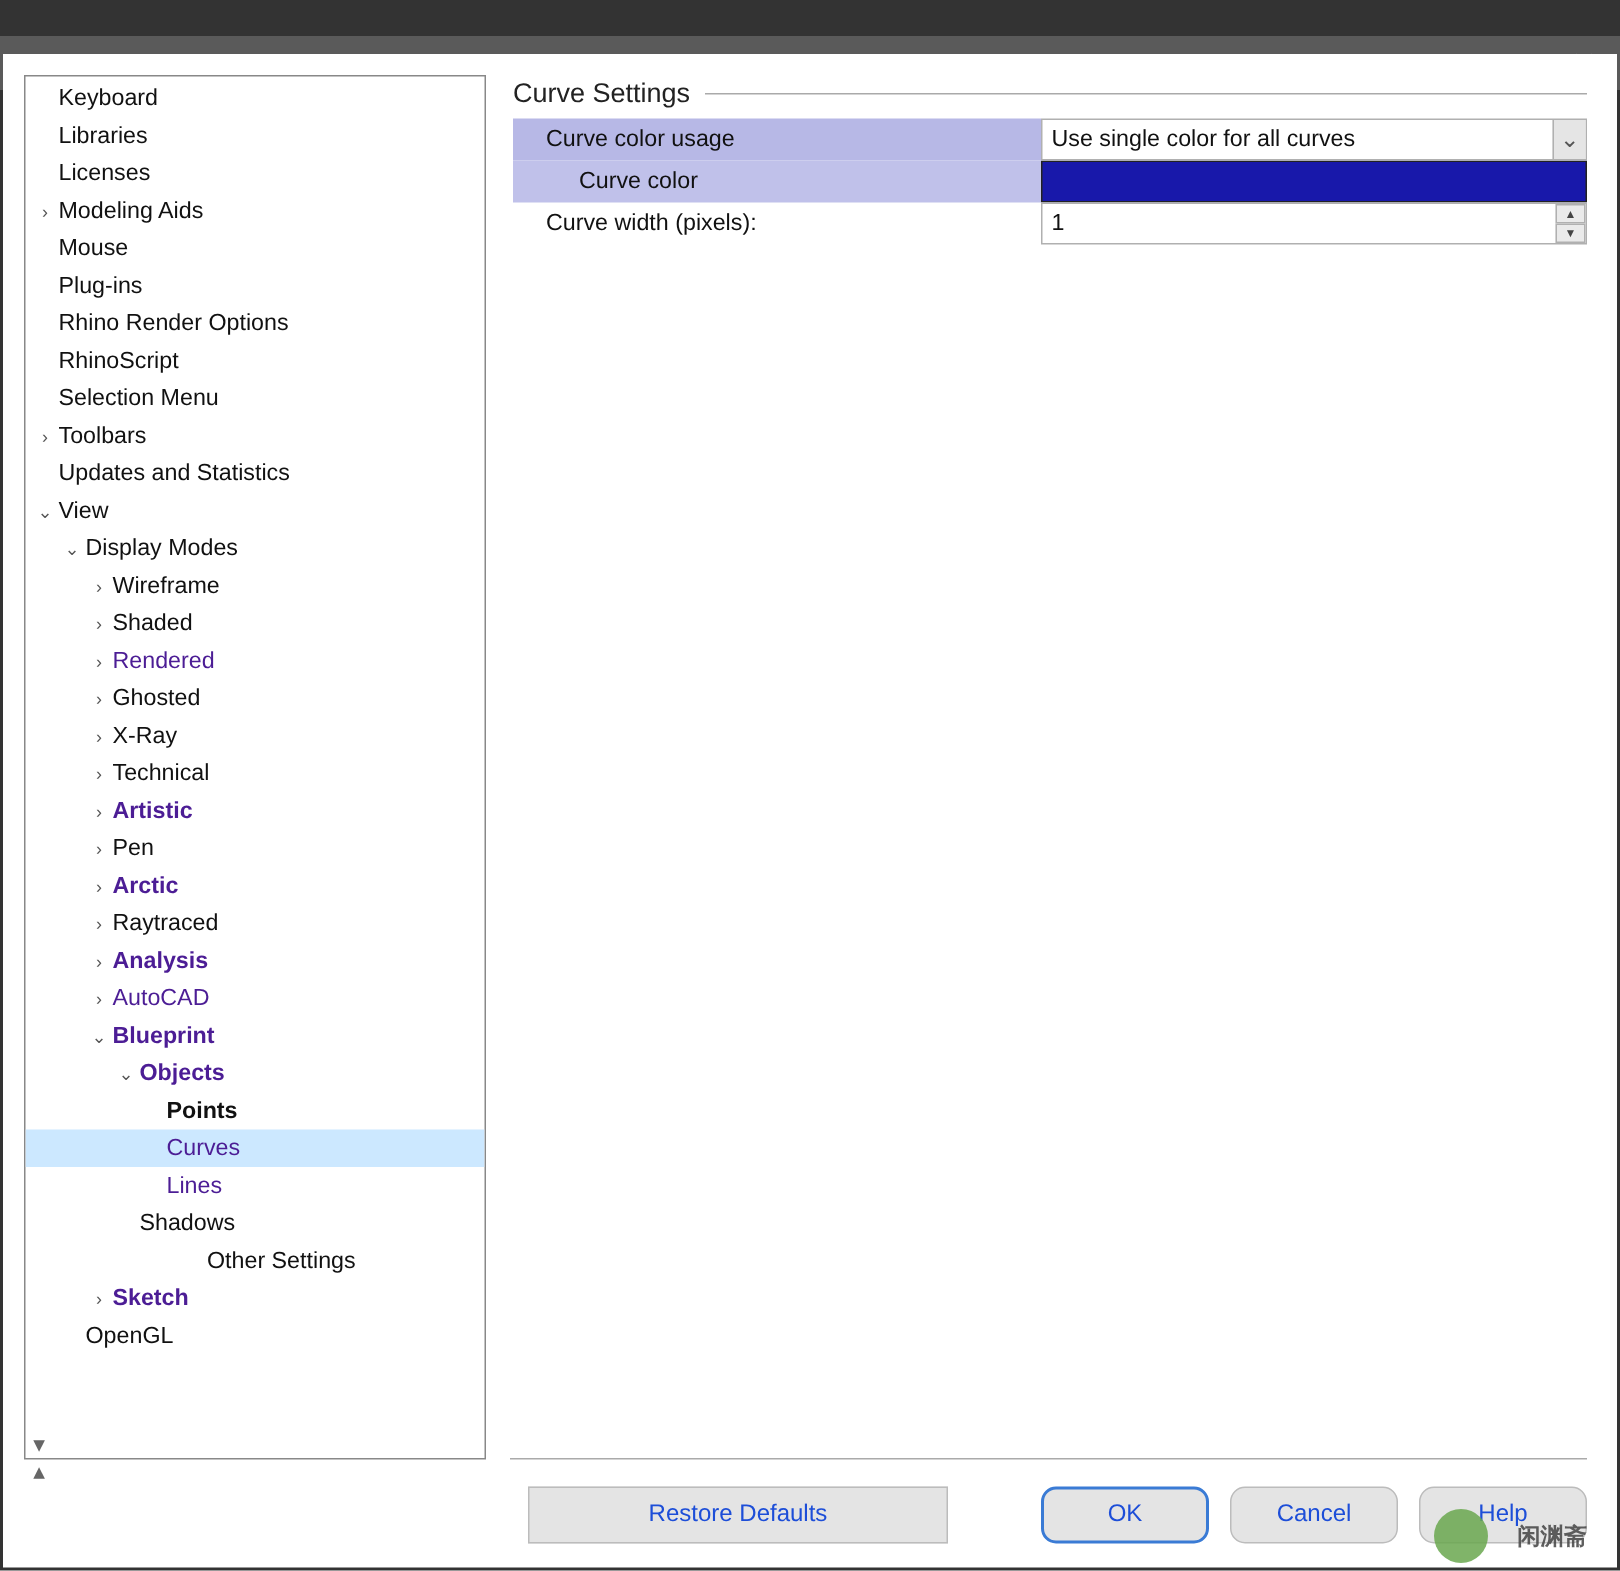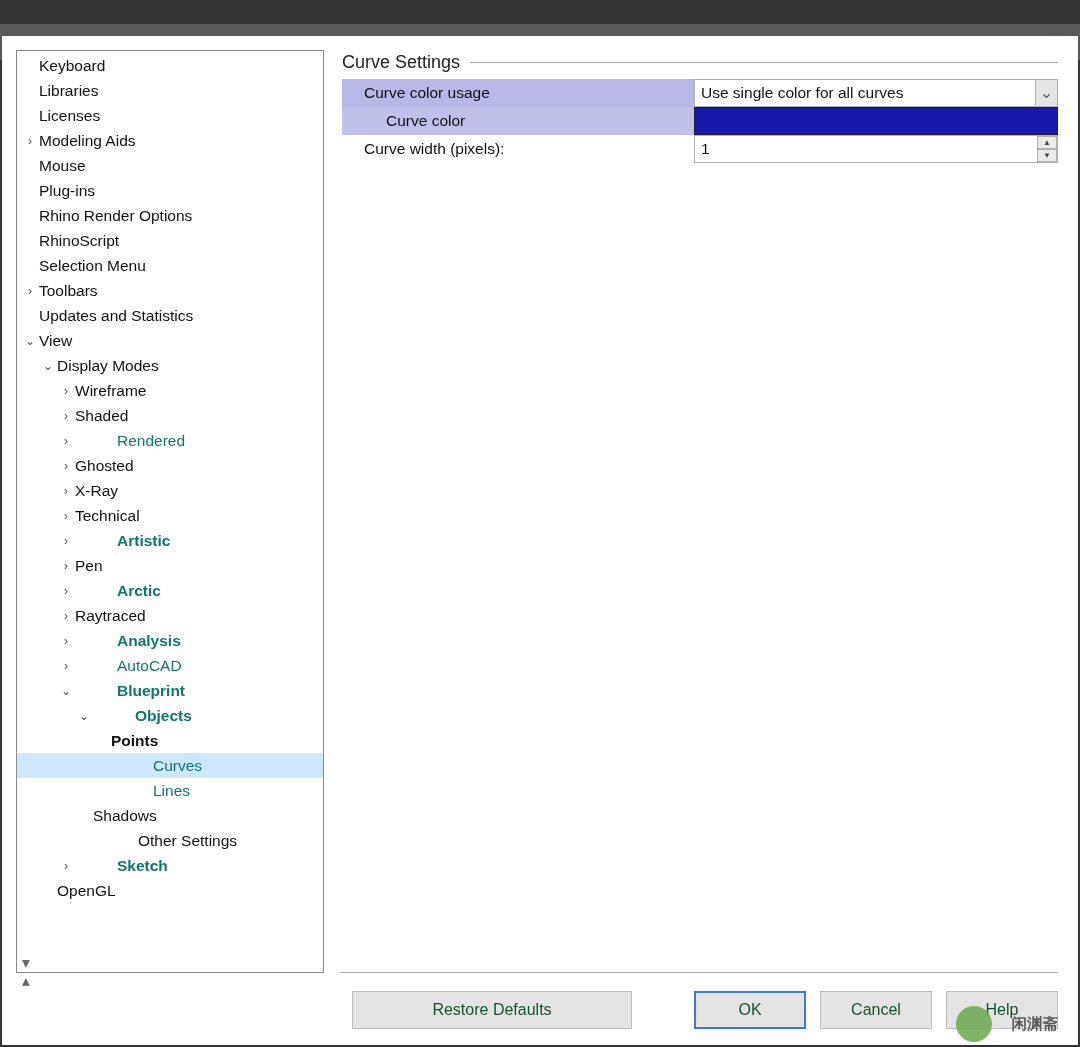--- a/index.html
+++ b/index.html
@@ -89,21 +89,21 @@
     position:relative;
   }
   .tree-row .exp {
     width:14px;text-align:center;
     color:#555;
     font-size:12px;
     flex-shrink:0;
   }
   .tree-row .lbl { padding-left:2px; }
   .tree-row.selected { background:#cce8ff; }
-  .link { color:#0f766e;margin-left:42px; }
+  .link { color:#4c1d95; }
   .bold { font-weight:600; }
   
   .settings {
     flex:1;
     padding-top:2px;
     padding-right:6px;
   }
   .section-header {
     display:flex; align-items:center;
     gap:10px;
@@ -181,24 +181,24 @@
     align-items:center;
     padding-left:350px; padding-right:20px;
     gap:14px;
   }
   .btn {
     height:38px;
     background:#e4e4e4;
     border:1px solid #bcbcbc;
     display:flex;align-items:center;justify-content:center;
     font-size:16px;
-    color:#14532d;
+    color:#1d4ed8;
   }
   .btn-restore { width:280px; margin-right:auto;}
-  .btn-sm { width:112px; }
+  .btn-sm { width:112px;border-radius:10px; }
   .btn-ok { border:2px solid #3a7bd5; background:#e4e4e4; }
   .btn-help { position:relative; }
   .logo-overlay {
     position:absolute; right:14px; bottom:-2px;
     width:140px; height:46px;
     pointer-events:none;
     display:flex;align-items:center;justify-content:flex-end;
     opacity:0.85;
     gap:16px;
   }

